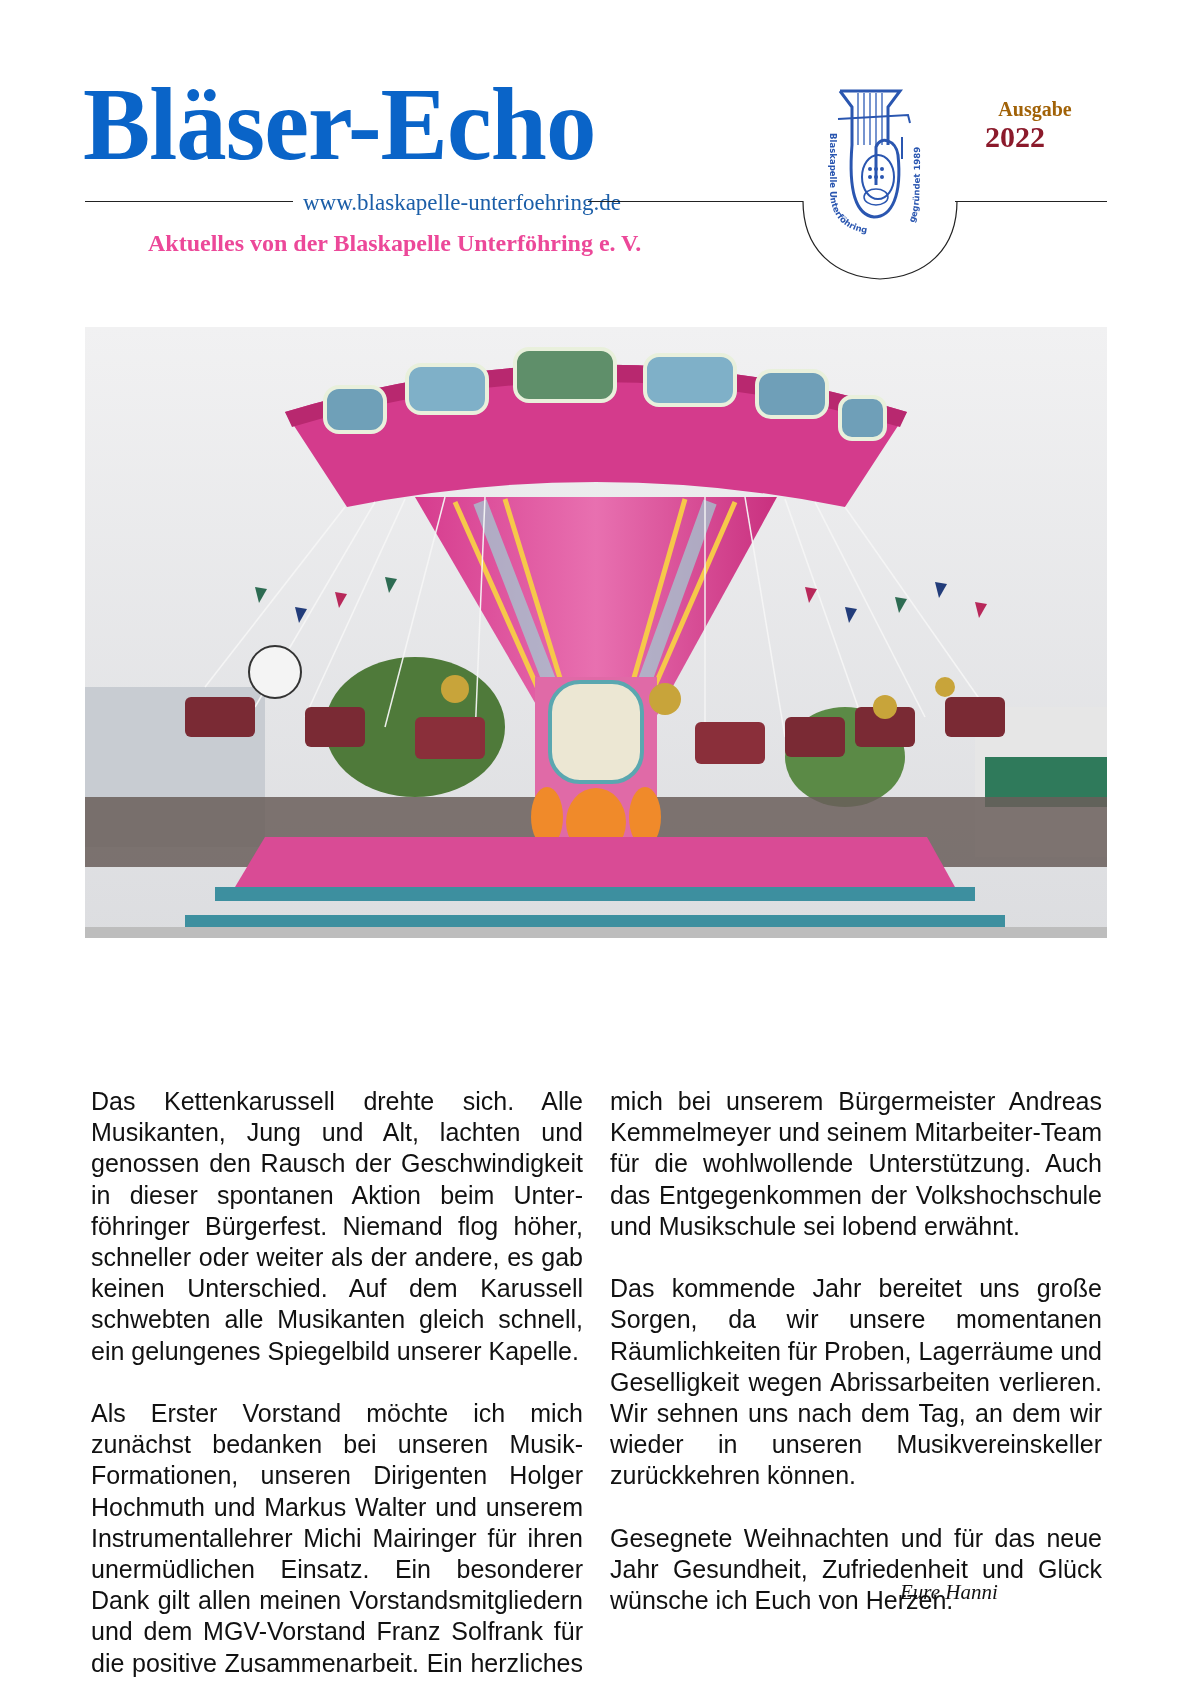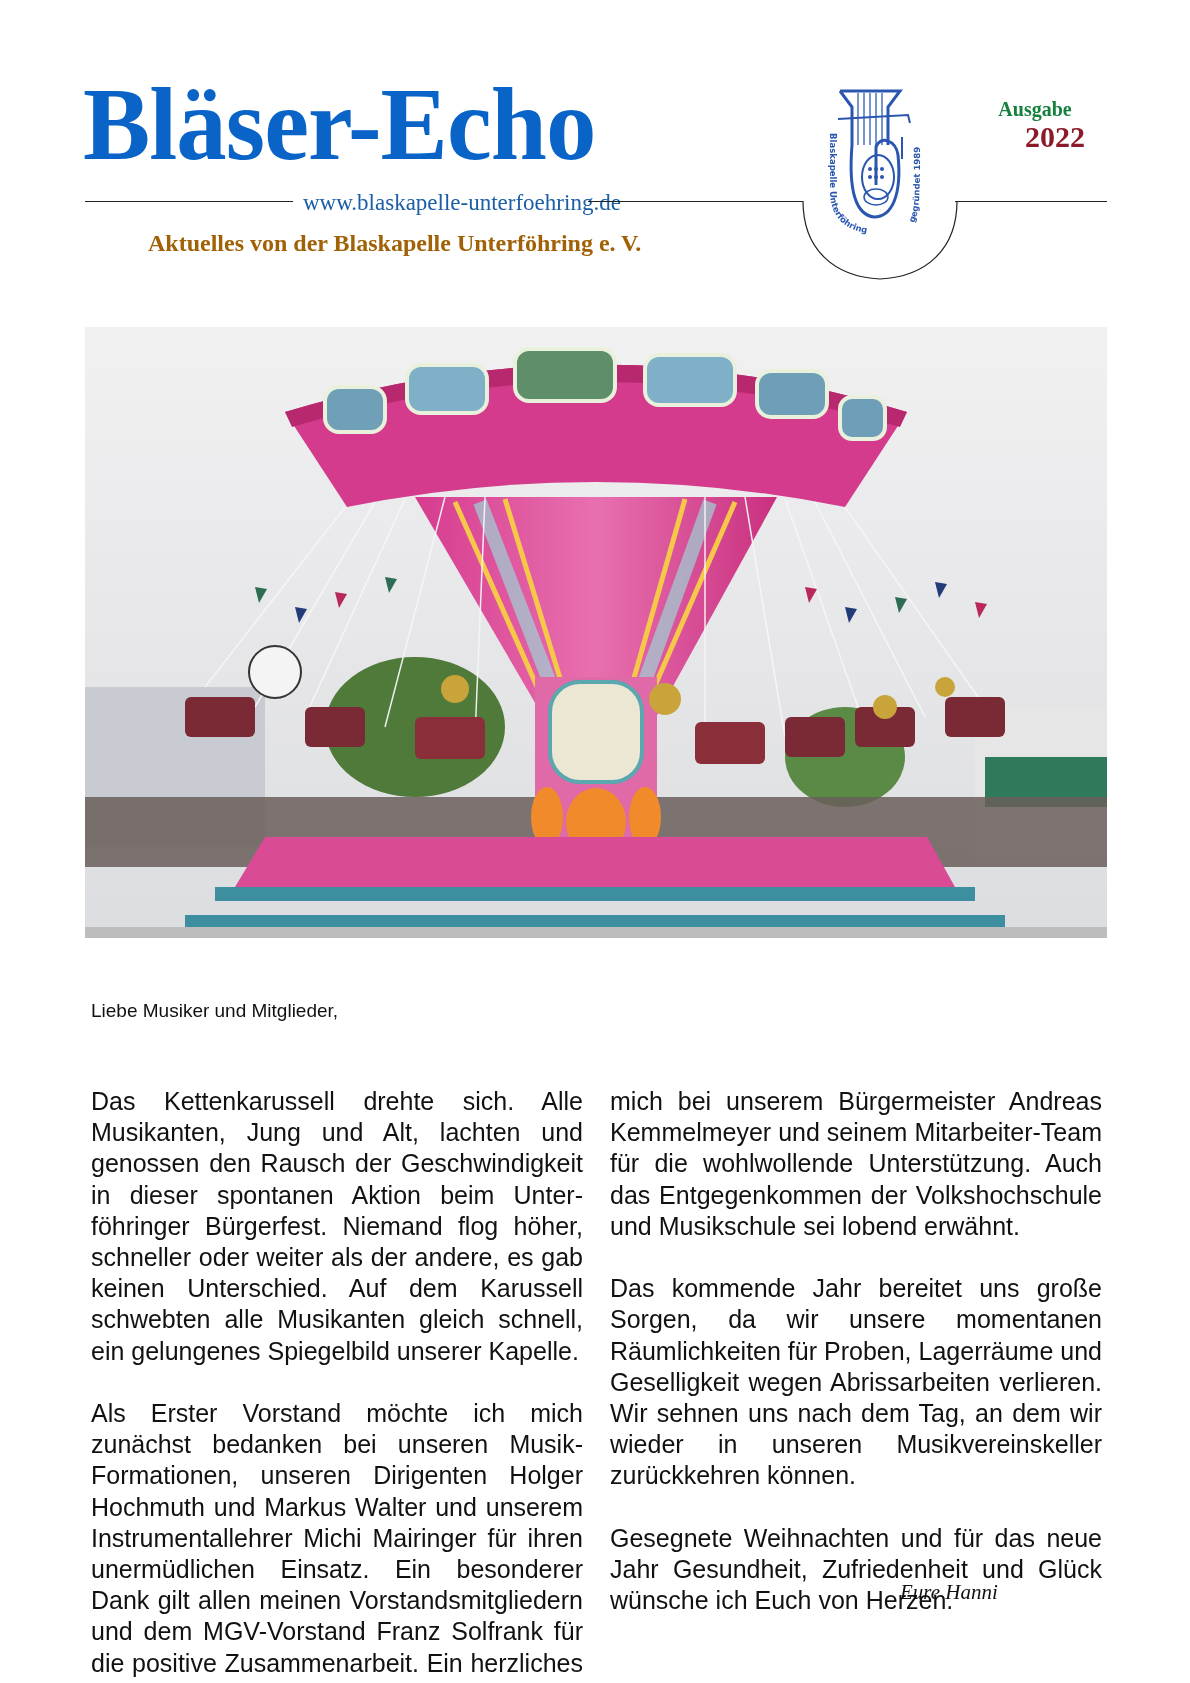--- a/index.html
+++ b/index.html
@@ -3,23 +3,23 @@
 <meta charset="utf-8">
 <style>
   html, body { margin: 0; padding: 0; background: #ffffff; }
   body { width: 1190px; height: 1683px; position: relative; overflow: hidden; font-family: "Liberation Sans", sans-serif; color: #111; }
   .abs { position: absolute; }
 
   
   .title { left: 83px; top: 72px; font-family: "Liberation Serif", serif; font-weight: bold; font-size: 104px; line-height: 1; color: #0a64c8; letter-spacing: -1px; white-space: nowrap; transform: scaleX(0.97); transform-origin: left top; }
   .rule { height: 1px; background: #222; }
   .url { left: 303px; top: 190px; font-family: "Liberation Serif", serif; font-size: 23px; color: #1b5ea8; white-space: nowrap; }
-  .subtitle { left: 148px; top: 230px; font-family: "Liberation Serif", serif; font-weight: bold; font-size: 24px; color: #a16207; white-space: nowrap; }
-  .issue-label { left: 985px; top: 98px; width: 100px; text-align: center; font-family: "Liberation Serif", serif; font-weight: bold; font-size: 20px; color: #15803d; }
-  .issue-year { left: 985px; top: 120px; width: 100px; text-align: right; font-family: "Liberation Serif", serif; font-weight: bold; font-size: 30px; color: #8b1a2b; }
+  .subtitle { left: 148px; top: 230px; font-family: "Liberation Serif", serif; font-weight: bold; font-size: 24px; color: #ec4899; white-space: nowrap; }
+  .issue-label { left: 985px; top: 98px; width: 100px; text-align: center; font-family: "Liberation Serif", serif; font-weight: bold; font-size: 20px; color: #a16207; }
+  .issue-year { left: 985px; top: 120px; width: 100px; text-align: left; font-family: "Liberation Serif", serif; font-weight: bold; font-size: 30px; color: #8b1a2b; }
   .logo { left: 818px; top: 85px; width: 112px; height: 152px; }
   .logo-arc { left: 800px; top: 195px; width: 160px; height: 90px; }
 
   
   .photo { left: 85px; top: 327px; width: 1022px; height: 611px; overflow: hidden; background: #ececed; }
   .photo svg { display: block; }
 
   
   .greeting { left: 91px; top: 995px; font-size: 19px; line-height: 31px; }
   .col { top: 1086px; width: 492px; font-size: 25px; line-height: 31.2px; text-align: justify; hyphens: manual; }
@@ -163,21 +163,20 @@
     </g>
 
     <path d="M180 510 L 842 510 L 870 560 L 150 560 Z" fill="#d94b95"></path>
     <rect x="130" y="560" width="760" height="14" fill="#3d8f9f"></rect>
     <rect x="100" y="588" width="820" height="12" fill="#3d8f9f"></rect>
     <rect x="0" y="600" width="1022" height="11" fill="#bdbdbd"></rect>
   </svg>
 </div>
 
 <div class="abs greeting">
-  <div>Liebe Musiker und Mitglieder,</div>
 </div>
 
 <div class="abs col col-left">
   <p>Das Kettenkarussell drehte sich. Alle Musikanten, Jung und Alt, lachten und genossen den Rausch der Ge­schwindigkeit in dieser spontanen Aktion beim Unter­föhringer Bürgerfest. Niemand flog höher, schneller oder weiter als der andere, es gab keinen Unterschied. Auf dem Karussell schwebten alle Musikanten gleich schnell, ein gelungenes Spiegelbild unserer Kapelle.</p>
   <p>Als Erster Vorstand möchte ich mich zunächst bedan­ken bei unseren Musik-Formationen, unseren Dirigen­ten Holger Hochmuth und Markus Walter und unse­rem Instrumentallehrer Michi Mairinger für ihren unermüdlichen Einsatz. Ein besonderer Dank gilt allen meinen Vorstandsmitgliedern und dem MGV-Vorstand Franz Solfrank für die positive Zusammenarbeit. Ein herzliches Dankeschön sage ich auch allen fördernden Mitgliedern und Spendern. Nicht zuletzt bedanke ich</p>
 </div>
 
 <div class="abs col col-right">
   <p>mich bei unserem Bürgermeister Andreas Kemmel­meyer und seinem Mitarbeiter-Team für die wohlwol­lende Unterstützung. Auch das Entgegenkommen der Volkshochschule und Musikschule sei lobend erwähnt.</p>
   <p>Das kommende Jahr bereitet uns große Sorgen, da wir unsere momentanen Räumlichkeiten für Proben, Lagerräume und Geselligkeit wegen Abrissarbeiten verlieren. Wir sehnen uns nach dem Tag, an dem wir wieder in unseren Musikvereinskeller zurückkehren können.</p>

